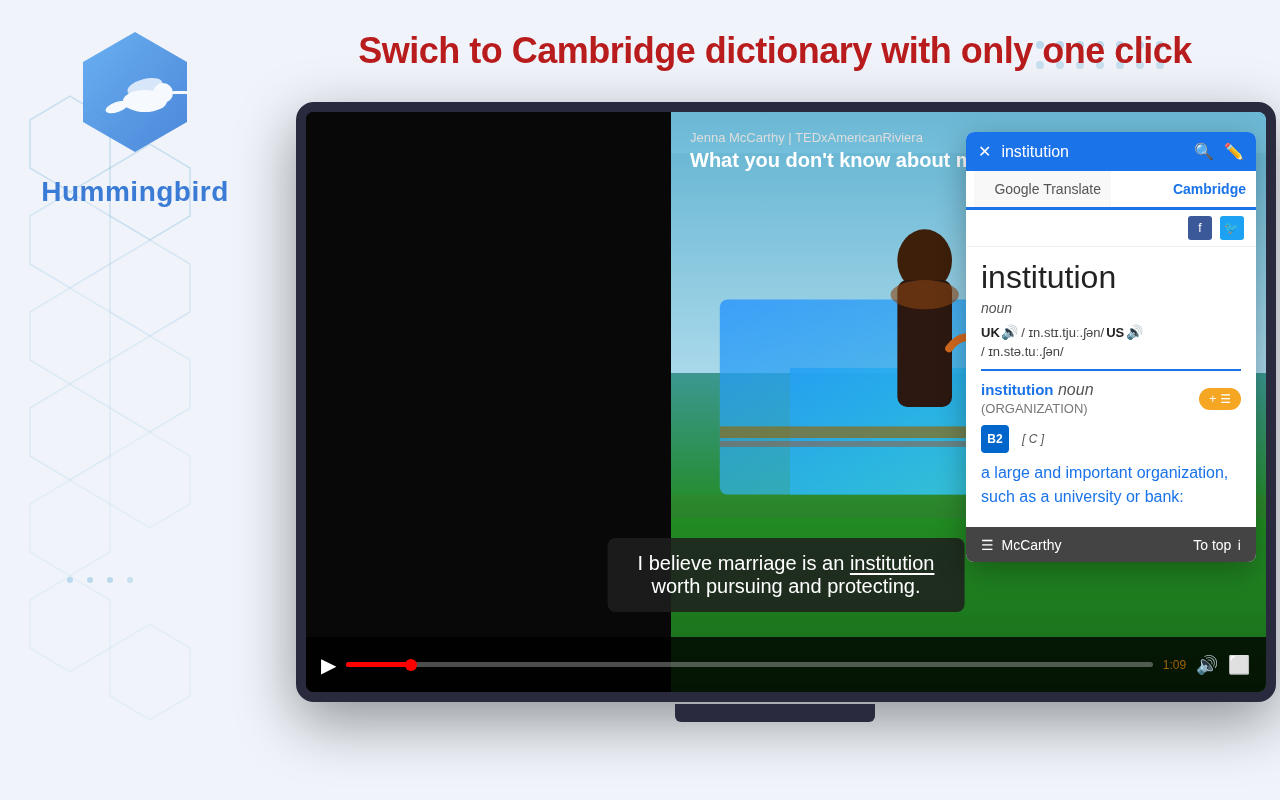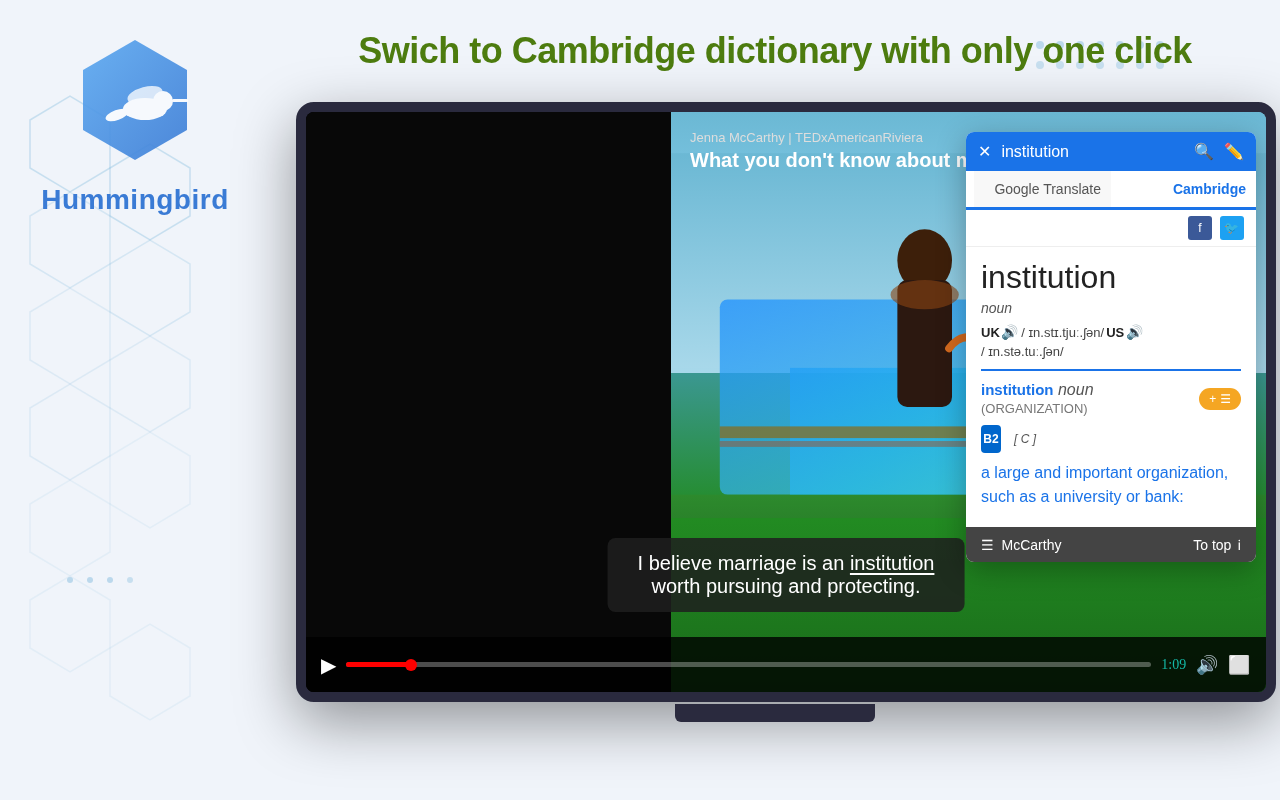--- a/index.html
+++ b/index.html
@@ -23,21 +23,21 @@
 
     
     .left-panel {
       position: absolute;
       left: 0; top: 0;
       width: 270px;
       height: 800px;
       display: flex;
       flex-direction: column;
       align-items: center;
-      padding-top: 32px;
+      padding-top: 24px;
       z-index: 1;
     }
 
     .logo-hex {
       width: 140px;
       height: 140px;
       margin-bottom: 12px;
     }
 
     .app-name {
@@ -57,21 +57,21 @@
       display: flex;
       flex-direction: column;
       align-items: center;
       padding-top: 30px;
       z-index: 1;
     }
 
     .headline {
       font-size: 36px;
       font-weight: 800;
-      color: #4d7c0f;
+      color: #b91c1c;
       text-align: center;
       margin-bottom: 30px;
       letter-spacing: -0.5px;
     }
 
     
     .laptop-container {
       position: relative;
       width: 980px;
       height: 620px;
@@ -227,23 +227,22 @@
       top: 50%;
       left: 8%;
       transform: translate(-50%, -50%);
       width: 12px;
       height: 12px;
       background: #ff0000;
       border-radius: 50%;
     }
 
     .time-display {
-      color: #14b8a6;
-      font-size: 14px;
-      font-family: Liberation Serif, serif;
+      color: #a16207;
+      font-size: 12px;
     }
 
     .ctrl-icon {
       color: white;
       font-size: 18px;
     }
 
     
     .dict-popup {
       position: absolute;
@@ -424,21 +423,21 @@
       cursor: pointer;
       display: flex;
       align-items: center;
       gap: 4px;
     }
 
     .dict-level-badge {
       display: inline-flex;
       align-items: center;
       justify-content: center;
-      width: 20px;
+      width: 28px;
       height: 28px;
       background: #0066cc;
       color: white;
       font-size: 12px;
       font-weight: 700;
       border-radius: 4px;
       margin-right: 5px;
     }
 
     .dict-gram-tag {

